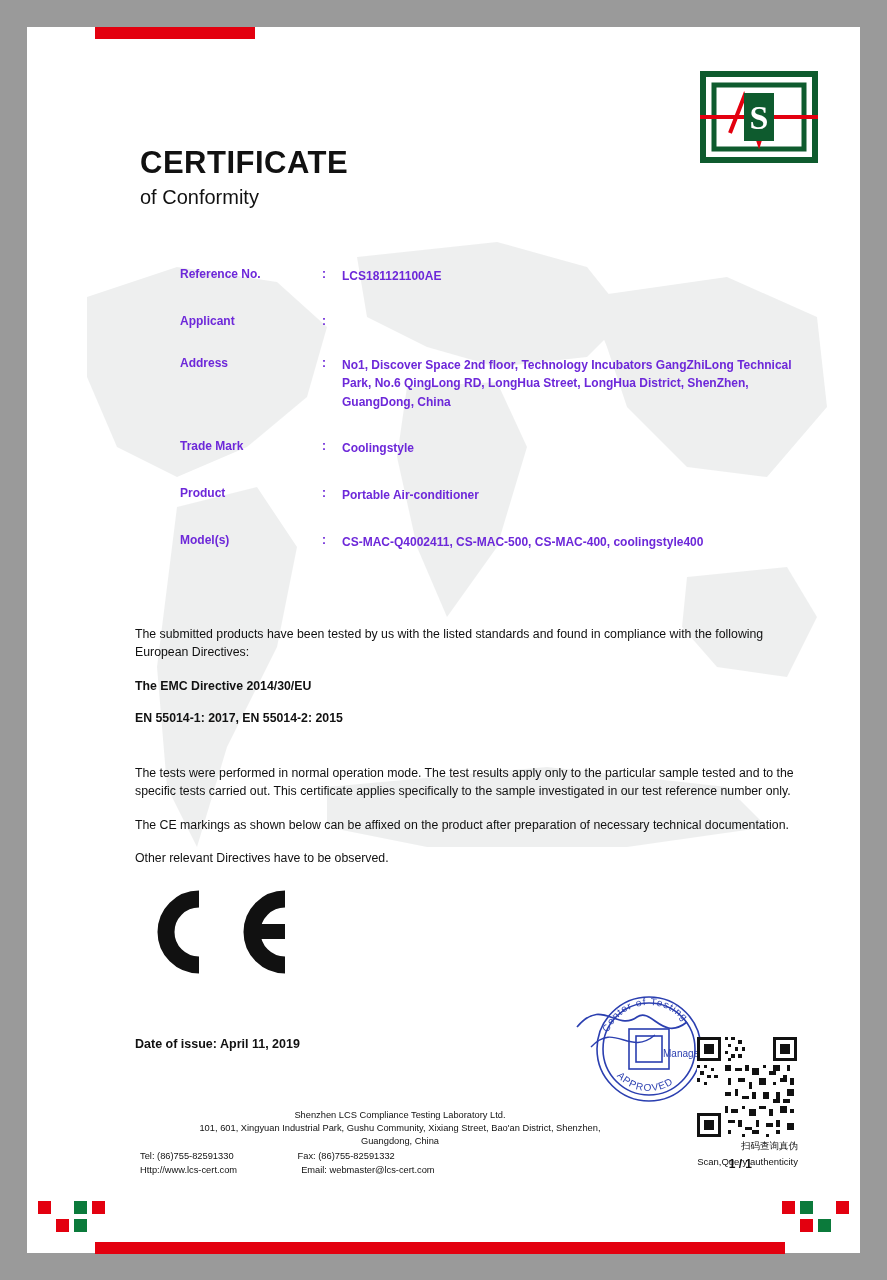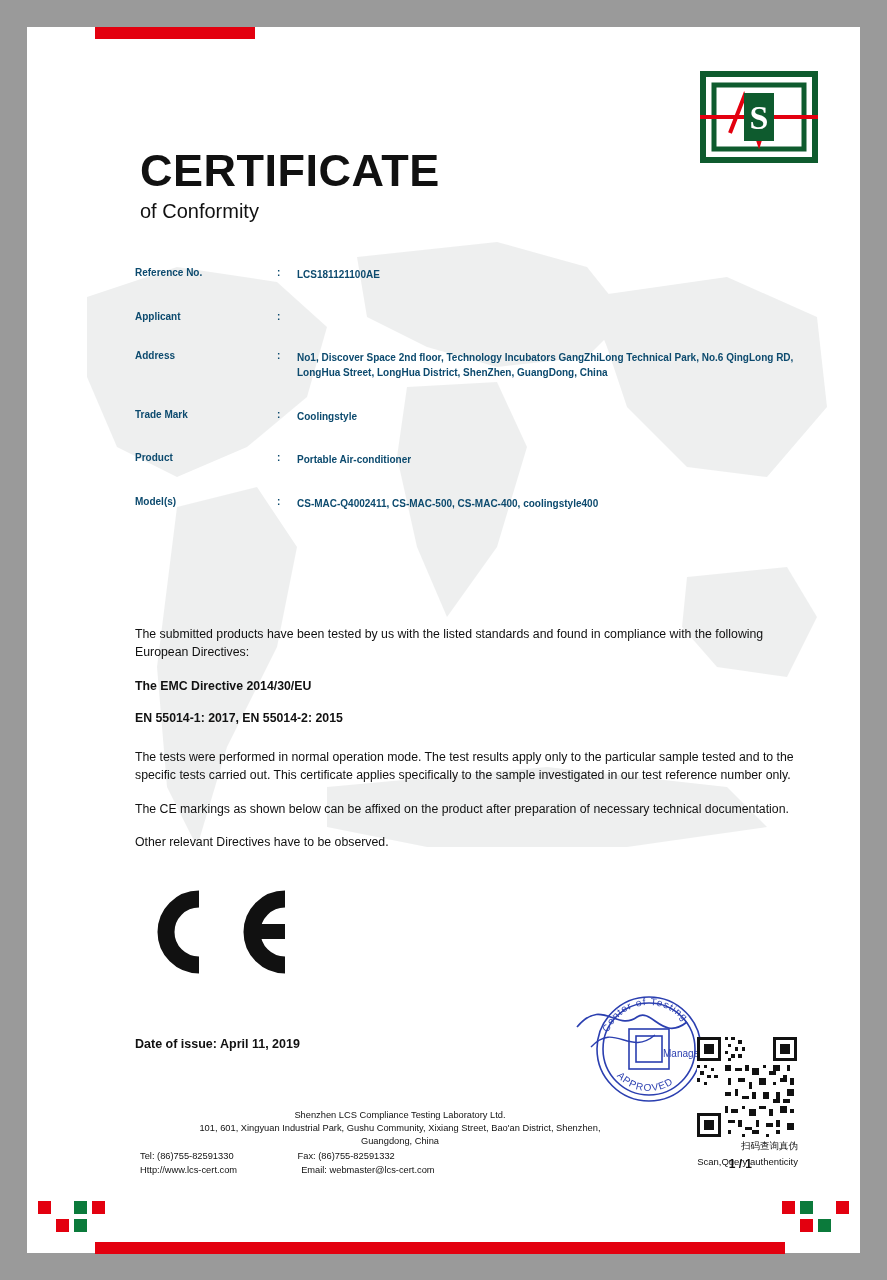--- a/index.html
+++ b/index.html
@@ -84,21 +84,21 @@
     height: 92px;
   }
 
   
   .title-wrap {
     position: absolute;
     left: 113px;
     top: 120px;
   }
   .title {
-    font-size: 45px;
+    font-size: 31px;
     font-weight: bold;
     letter-spacing: 0.5px;
     color: #111;
     line-height: 1.05;
   }
   .subtitle {
     font-size: 20px;
     color: #111;
     margin-top: 6px;
   }
@@ -106,23 +106,24 @@
   
   .fields {
     position: absolute;
     left: 108px;
     top: 240px;
     width: 660px;
   }
   .field-row {
     display: flex;
     margin-bottom: 28px;
-    font-size: 10px;
+    font-size: 12px;
     font-weight: bold;
-    color: #0c4a6e;
+    color: #6d28d9;
+    margin-left: 45px;
   }
   .field-label {
     width: 142px;
     flex: 0 0 142px;
   }
   .field-colon {
     width: 20px;
     flex: 0 0 20px;
   }
   .field-value {
@@ -140,21 +141,21 @@
   }
   .para {
     font-size: 12.3px;
     line-height: 1.5;
     margin-bottom: 15px;
   }
   .para.bold {
     font-weight: bold;
     margin-bottom: 14px;
   }
-  .para.spaced { margin-top: 20px; }
+  .para.spaced { margin-top: 36px; }
 
   
   .ce-mark {
     position: absolute;
     left: 110px;
     top: 860px;
     width: 170px;
     height: 90px;
   }
 

